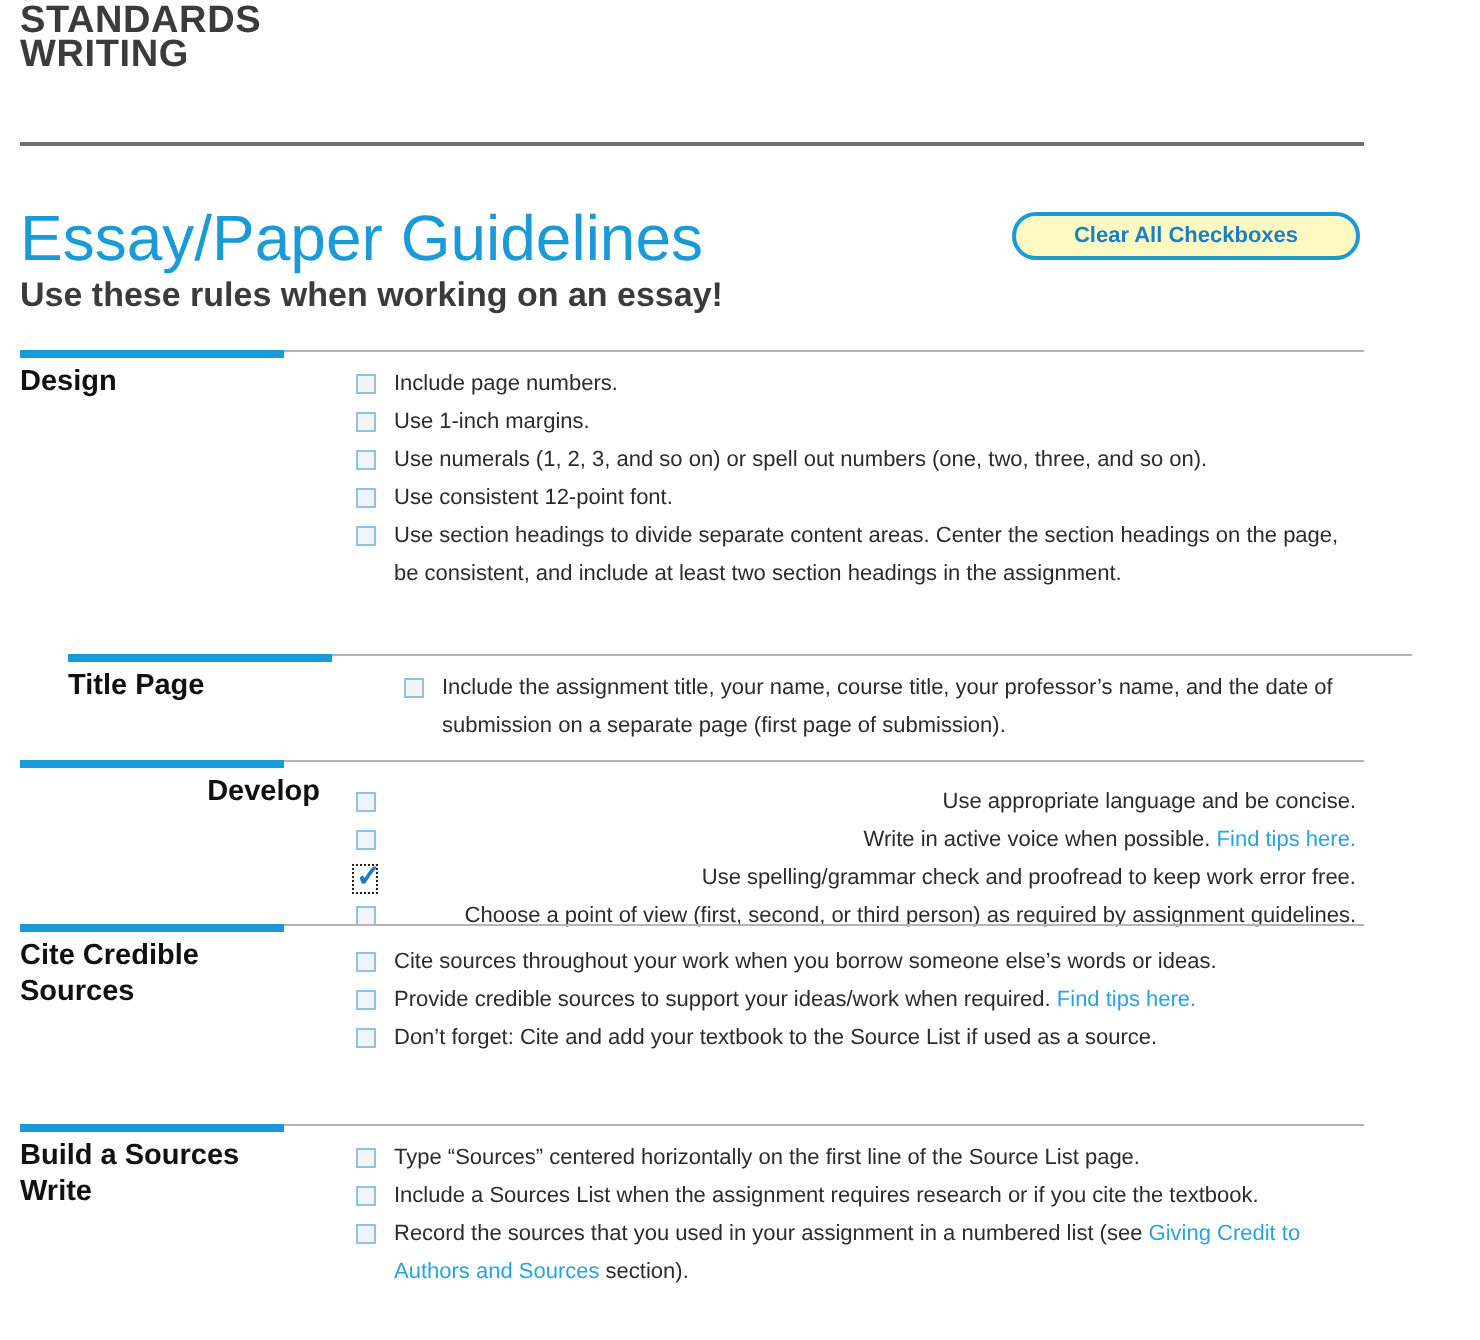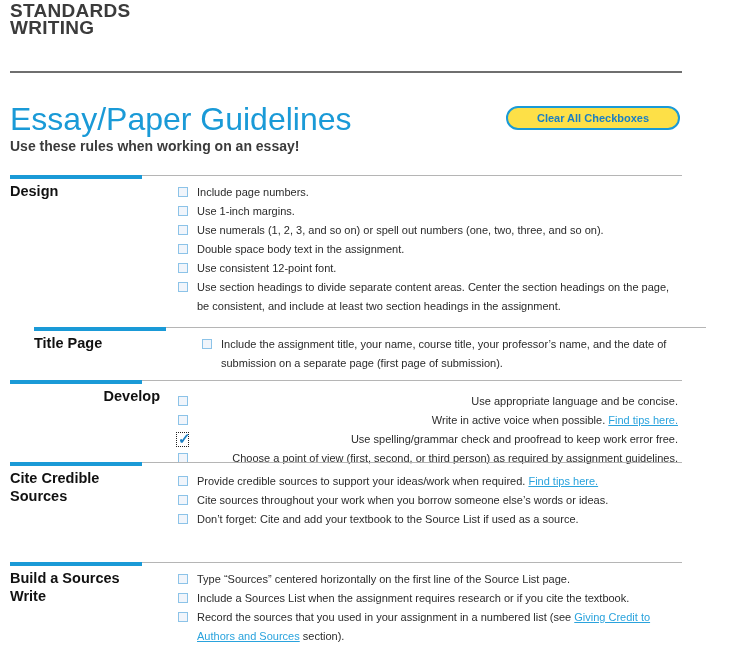--- a/index.html
+++ b/index.html
@@ -2,32 +2,32 @@
 <html><head>
 <meta charset="utf-8">
 <style>
   html, body { margin:0; padding:0; background:#ffffff; }
   body { width:740px; height:670px; position:relative; overflow:hidden; font-family:"Liberation Sans", sans-serif; color:#222; }
   .logo { position:absolute; left:10px; top:-6px; }
   .logo .brand { color:#d8232a; font-weight:bold; font-size:8px; letter-spacing:0.5px; height:8px; line-height:8px; overflow:hidden; }
   .logo .line { color:#3b3b3b; font-weight:bold; font-size:19px; line-height:17px; letter-spacing:0.3px; }
   .top-rule { position:absolute; left:10px; top:71px; width:672px; height:2px; background:#6f6f6f; }
   .page-title { position:absolute; left:10px; top:101px; font-size:32px; color:#1a9ad7; font-weight:normal; }
-  .subtitle { position:absolute; left:10px; top:138px; font-size:14px; color:#3b3b3b; font-weight:bold; }
-  .clear-btn { position:absolute; left:506px; top:106px; width:174px; height:24px; border:2px solid #1a9ad7; border-radius:12px; background:#fde047; color:#1a7fc4; font-family:"Liberation Sans", sans-serif; font-weight:bold; font-size:11px; box-sizing:border-box; cursor:pointer; padding:0; }
+  .subtitle { position:absolute; left:10px; top:138px; font-size:17px; color:#3b3b3b; font-weight:bold; }
+  .clear-btn { position:absolute; left:506px; top:106px; width:174px; height:24px; border:2px solid #1a9ad7; border-radius:12px; background:#fef9c3; color:#1a7fc4; font-family:"Liberation Sans", sans-serif; font-weight:bold; font-size:11px; box-sizing:border-box; cursor:pointer; padding:0; }
   .section { position:absolute; left:10px; width:672px; }
   .section .rule-grey { position:absolute; left:0; top:0; width:672px; height:1px; background:#b5b5b5; }
   .section .rule-blue { position:absolute; left:0; top:0; width:132px; height:4px; background:#1a9ad7; }
   .section .heading { position:absolute; left:0; top:7px; width:150px; font-size:14.5px; font-weight:bold; color:#111; line-height:18px; }
   .items { position:absolute; left:168px; top:8px; width:500px; }
   .item { position:relative; padding-left:19px; font-size:11px; line-height:19px; color:#2b2b2b; }
   .item .cb { position:absolute; left:0; top:4px; width:10px; height:10px; border:1px solid #8cc3e8; background:#f1f5fb; box-sizing:border-box; cursor:pointer; }
   .item .cb.checked { border:1px dotted #222; width:13px; height:15px; left:-2px; top:2px; background:#fff; }
   .item .cb.checked span { position:absolute; left:1px; top:-3px; color:#1a7fc4; font-size:15px; font-weight:bold; line-height:18px; }
-  .link { color:#2aa3dd; text-decoration:underline; cursor:pointer; }
+  .link { color:#2aa3dd; cursor:pointer; }
 </style>
 </head>
 <body>
 
 <div class="logo">
   <div class="brand">STRAYER</div>
   <div class="line">STANDARDS</div>
   <div class="line">WRITING</div>
 </div>
 
@@ -38,21 +38,21 @@
 <button class="clear-btn">Clear All Checkboxes</button>
 
 <div class="section" style="top:175px; height:150px;">
   <div class="rule-grey"></div>
   <div class="rule-blue"></div>
   <div class="heading">Design</div>
   <div class="items">
     <div class="item"><span class="cb"></span><span>Include page numbers.</span></div>
     <div class="item"><span class="cb"></span><span>Use 1-inch margins.</span></div>
     <div class="item"><span class="cb"></span><span>Use numerals (1, 2, 3, and so on) or spell out numbers (one, two, three, and so on).</span></div>
-    <div class="item"><span class="cb"></span><span>Double space body text in the assignment.</span></div>
+    <div class="item"><span class="cb"></span></div>
     <div class="item"><span class="cb"></span><span>Use consistent 12-point font.</span></div>
     <div class="item"><span class="cb"></span><span>Use section headings to divide separate content areas. Center the section headings on the page, be consistent, and include at least two section headings in the assignment.</span></div>
   </div>
 </div>
 
 <div class="section" style="top:327px; height:50px;margin-left:24px;">
   <div class="rule-grey"></div>
   <div class="rule-blue"></div>
   <div class="heading">Title Page</div>
   <div class="items">
@@ -72,22 +72,22 @@
         </span><span>Use spelling/grammar check and proofread to keep work error free.</span></div>
     <div class="item"><span class="cb"></span><span>Choose a point of view (first, second, or third person) as required by assignment guidelines.</span></div>
   </div>
 </div>
 
 <div class="section" style="top:462px; height:80px;">
   <div class="rule-grey"></div>
   <div class="rule-blue"></div>
   <div class="heading">Cite Credible Sources</div>
   <div class="items" style="top:10px;">
+    <div class="item"><span class="cb"></span><span>Cite sources throughout your work when you borrow someone else’s words or ideas.</span></div>
     <div class="item"><span class="cb"></span><span>Provide credible sources to support your ideas/work when required.</span> <span class="link">Find tips here.</span></div>
-    <div class="item"><span class="cb"></span><span>Cite sources throughout your work when you borrow someone else’s words or ideas.</span></div>
     <div class="item"><span class="cb"></span><span>Don’t forget: Cite and add your textbook to the Source List if used as a source.</span></div>
   </div>
 </div>
 
 <div class="section" style="top:562px; height:100px;">
   <div class="rule-grey"></div>
   <div class="rule-blue"></div>
   <div class="heading" style="width:110px;">Build a Sources Write</div>
   <div class="items">
     <div class="item"><span class="cb"></span><span>Type “Sources” centered horizontally on the first line of the Source List page.</span></div>

